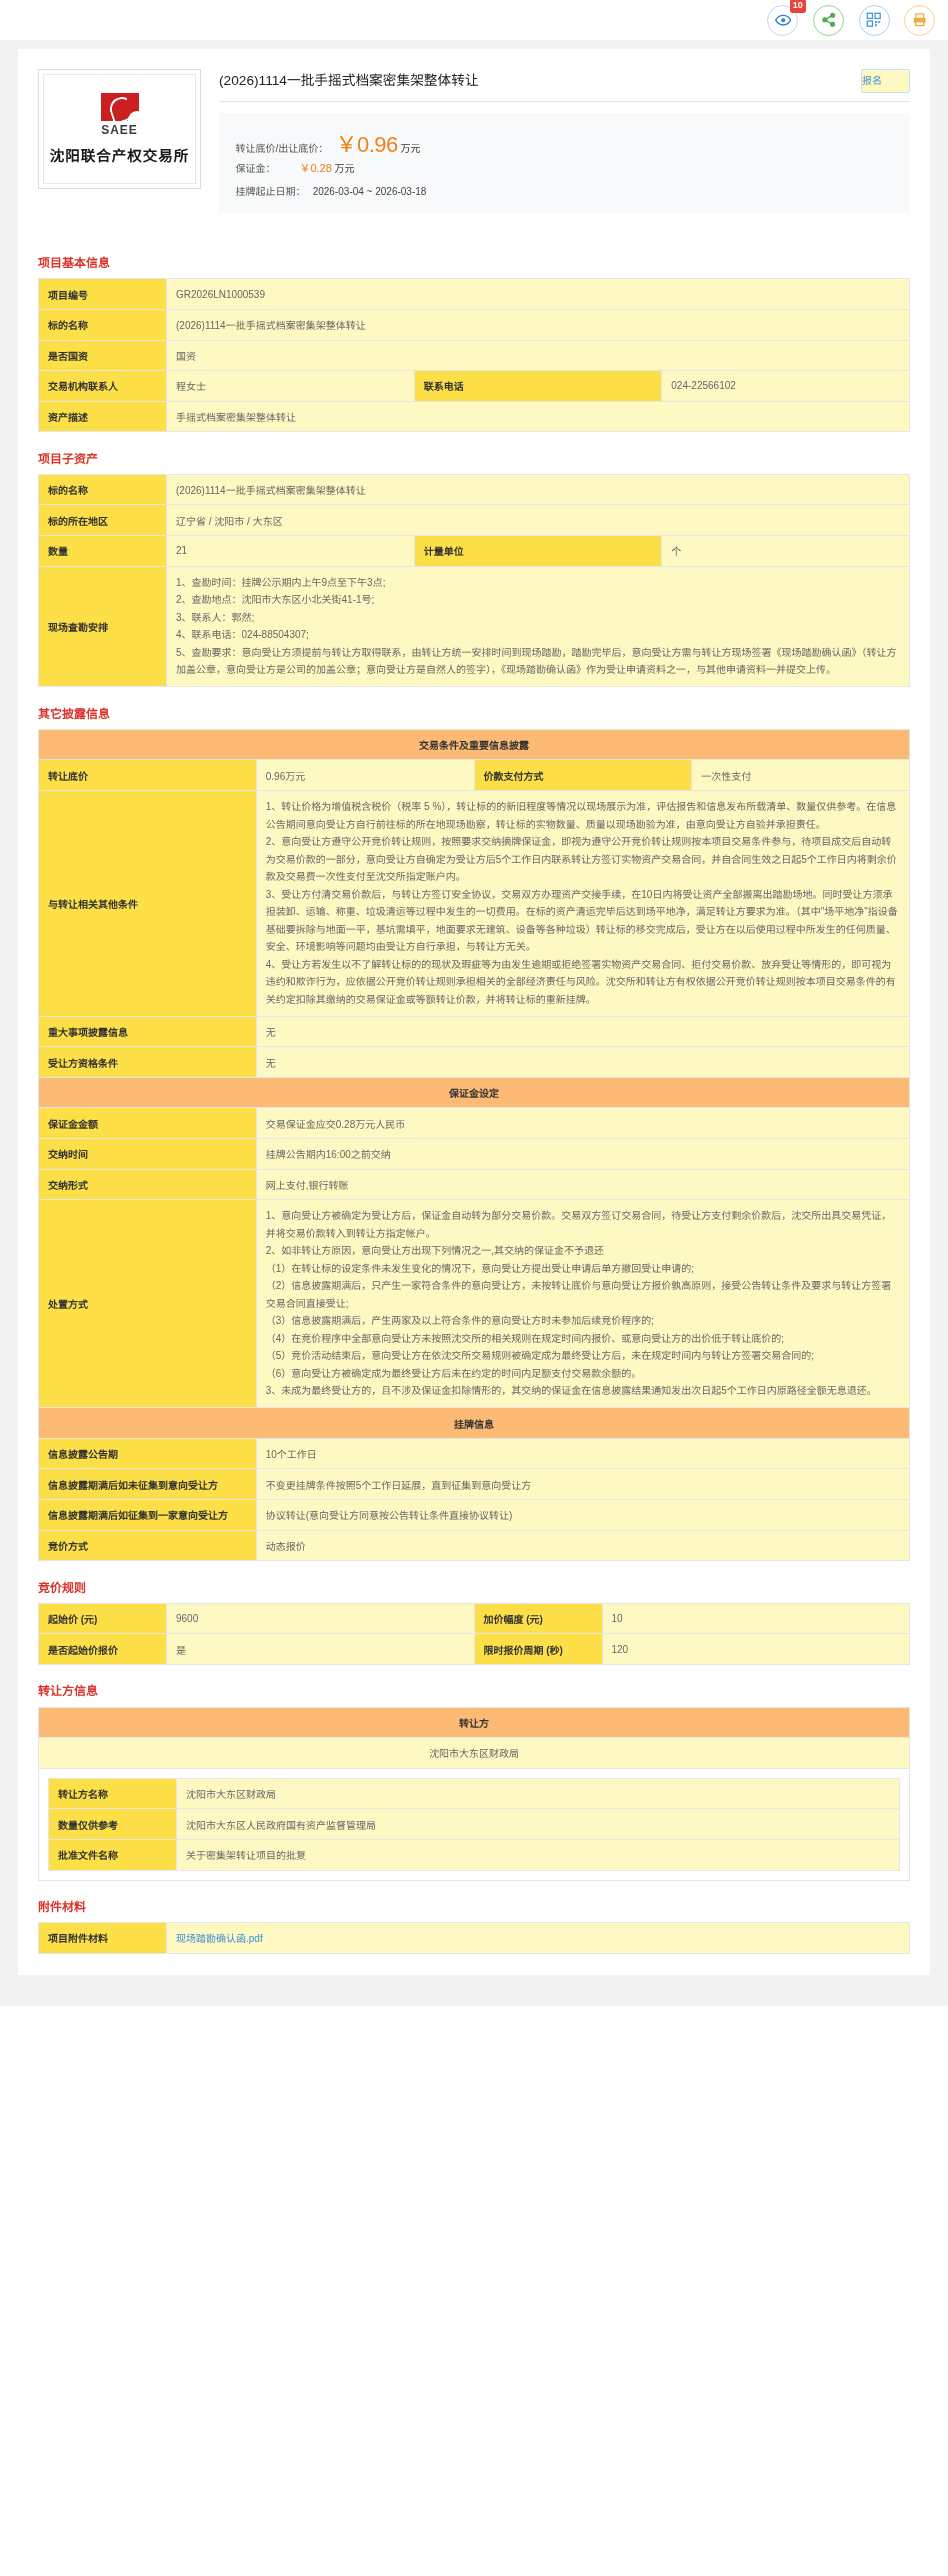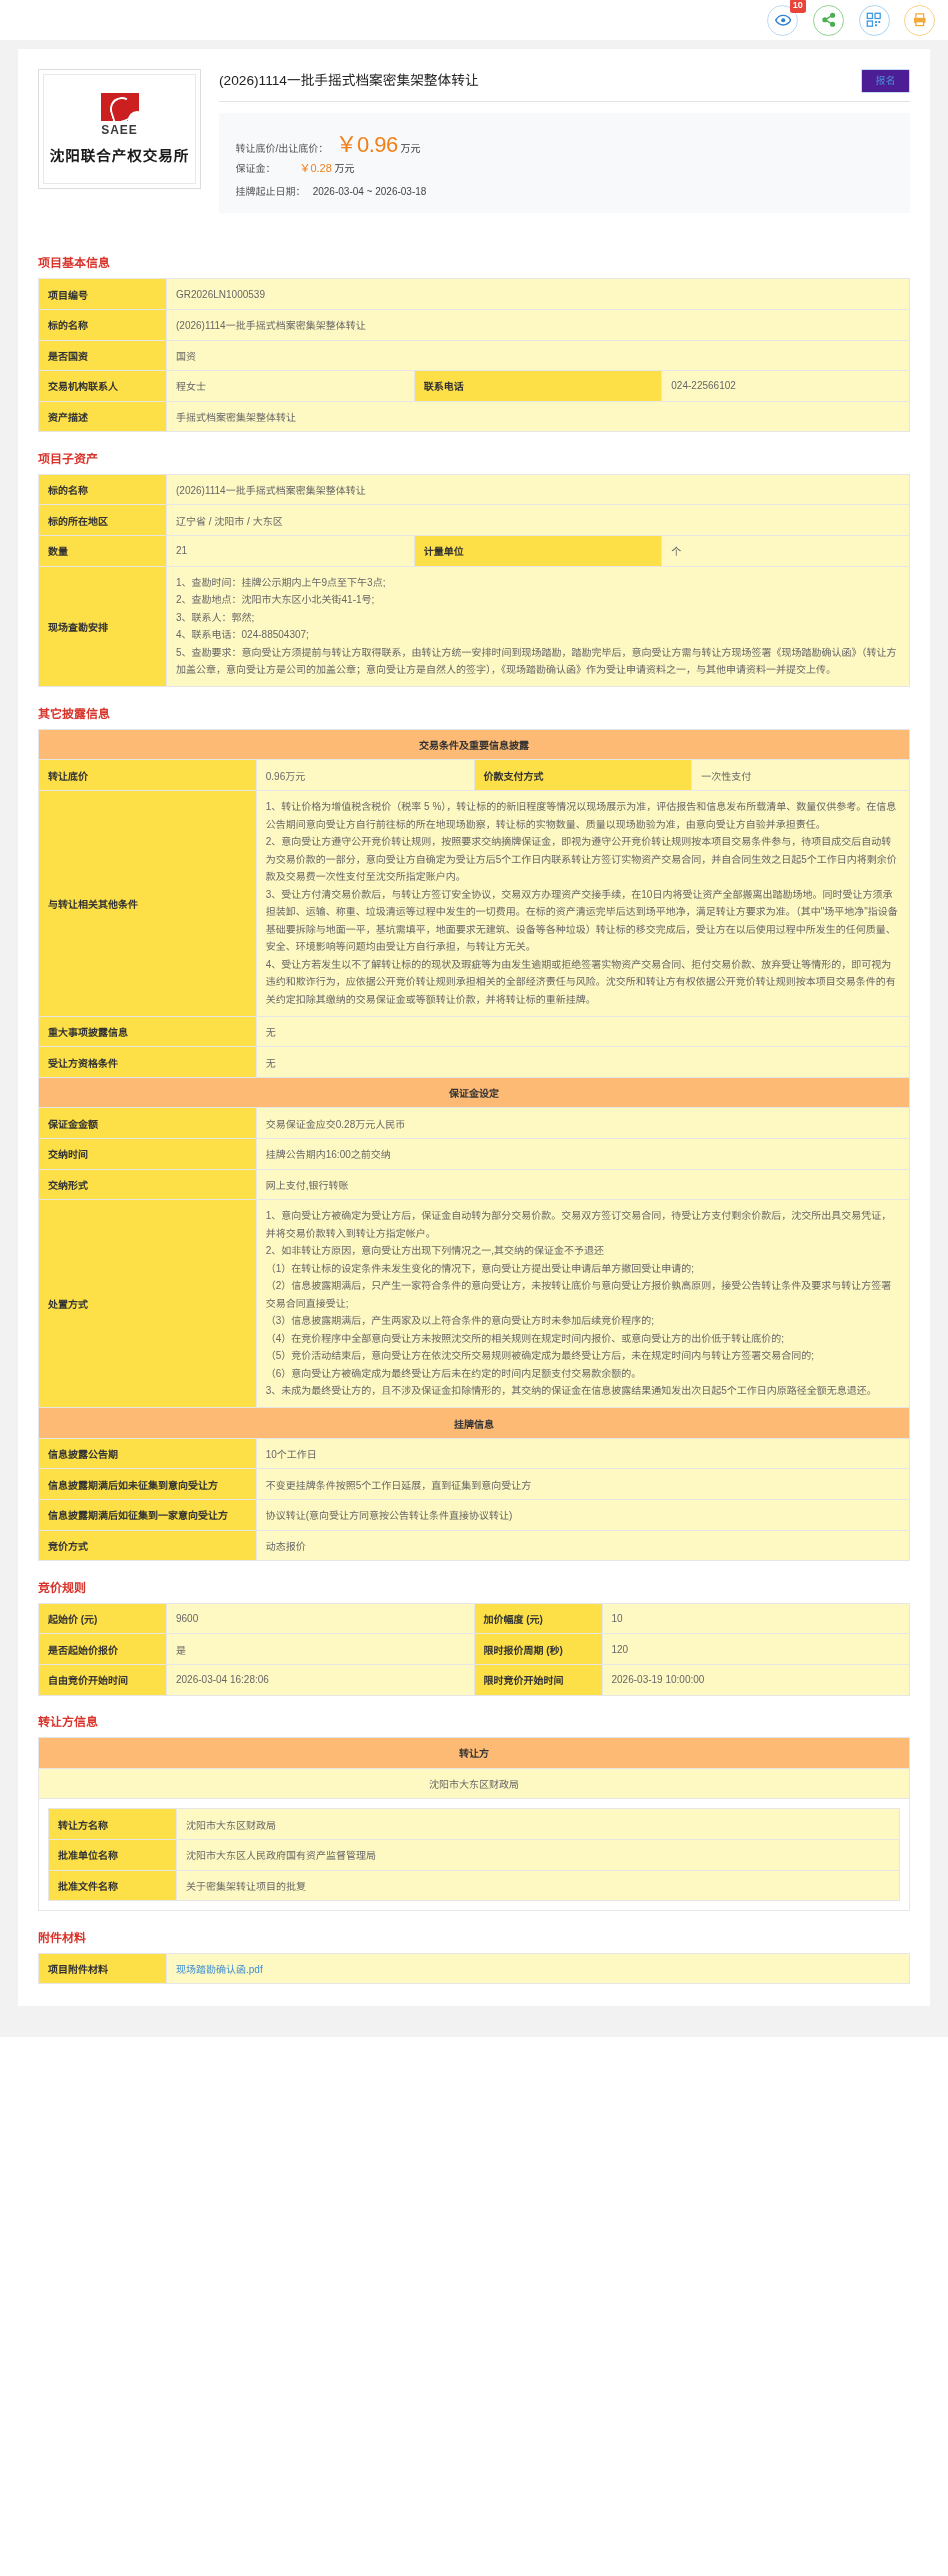--- a/index.html
+++ b/index.html
@@ -133,24 +133,23 @@
     color: #222;
     line-height: 1.4;
     padding-top: 1.8px;
   }
   .signup-btn {
     flex: 0 0 auto;
     margin-left: 14.6px;
     width: 49px;
     height: 24px;
     line-height: 22px;
-    text-align: center;
     font-size: 10px;
     color: #4b8fd4;
-    background: #4c1d95;
+    background: #fef9c3;
     border: 0.9px solid #c4ddf3;
     border-radius: 1.8px;
     cursor: pointer;
   }
   .price-panel {
     margin-top: 11px;
     background: #f7f9fb;
     padding: 12.8px 16.4px 14.6px 16.4px;
   }
   .price-line { display: flex; align-items: baseline; margin-bottom: 1px; }
@@ -468,26 +467,20 @@
         <td class="val">9600</td>
         <td class="lbl">加价幅度 (元)</td>
         <td class="val">10</td>
       </tr>
       <tr>
         <td class="lbl">是否起始价报价</td>
         <td class="val">是</td>
         <td class="lbl">限时报价周期 (秒)</td>
         <td class="val">120</td>
       </tr>
-      <tr>
-        <td class="lbl">自由竞价开始时间</td>
-        <td class="val">2026-03-04 16:28:06</td>
-        <td class="lbl">限时竞价开始时间</td>
-        <td class="val">2026-03-19 10:00:00</td>
-      </tr>
     </tbody>
         </table>
   </div>
 
   <div class="section">
     <div class="section-title">转让方信息</div>
     <table class="t">
       <tbody>
             <tr>
         <th class="band">转让方</th>
@@ -497,21 +490,21 @@
       </tr>
       <tr>
         <td class="nested-wrap" style="padding:9px;">
           <table class="nested">
             <tbody>
                     <tr>
               <td class="lbl">转让方名称</td>
               <td class="val">沈阳市大东区财政局</td>
             </tr>
             <tr>
-              <td class="lbl">批准单位名称</td>
+              <td class="lbl">数量仅供参考</td>
               <td class="val">沈阳市大东区人民政府国有资产监督管理局</td>
             </tr>
             <tr>
               <td class="lbl">批准文件名称</td>
               <td class="val">关于密集架转让项目的批复</td>
             </tr>
           </tbody>
                 </table>
         </td>
       </tr>

